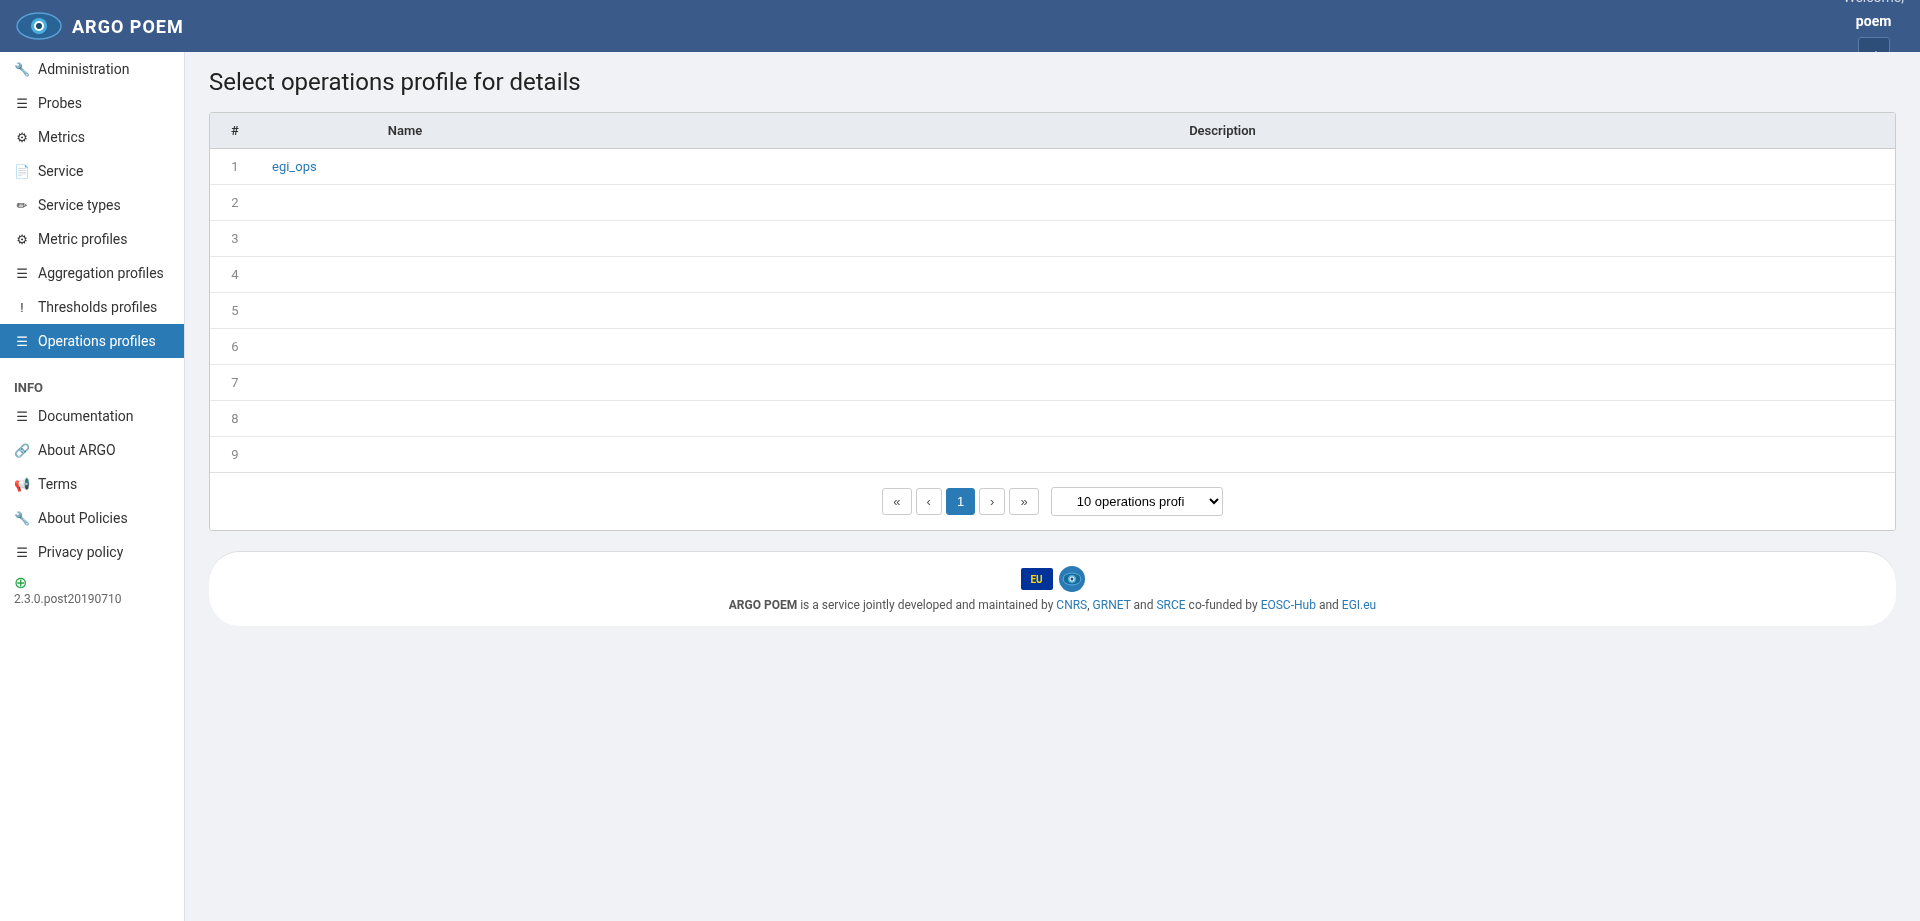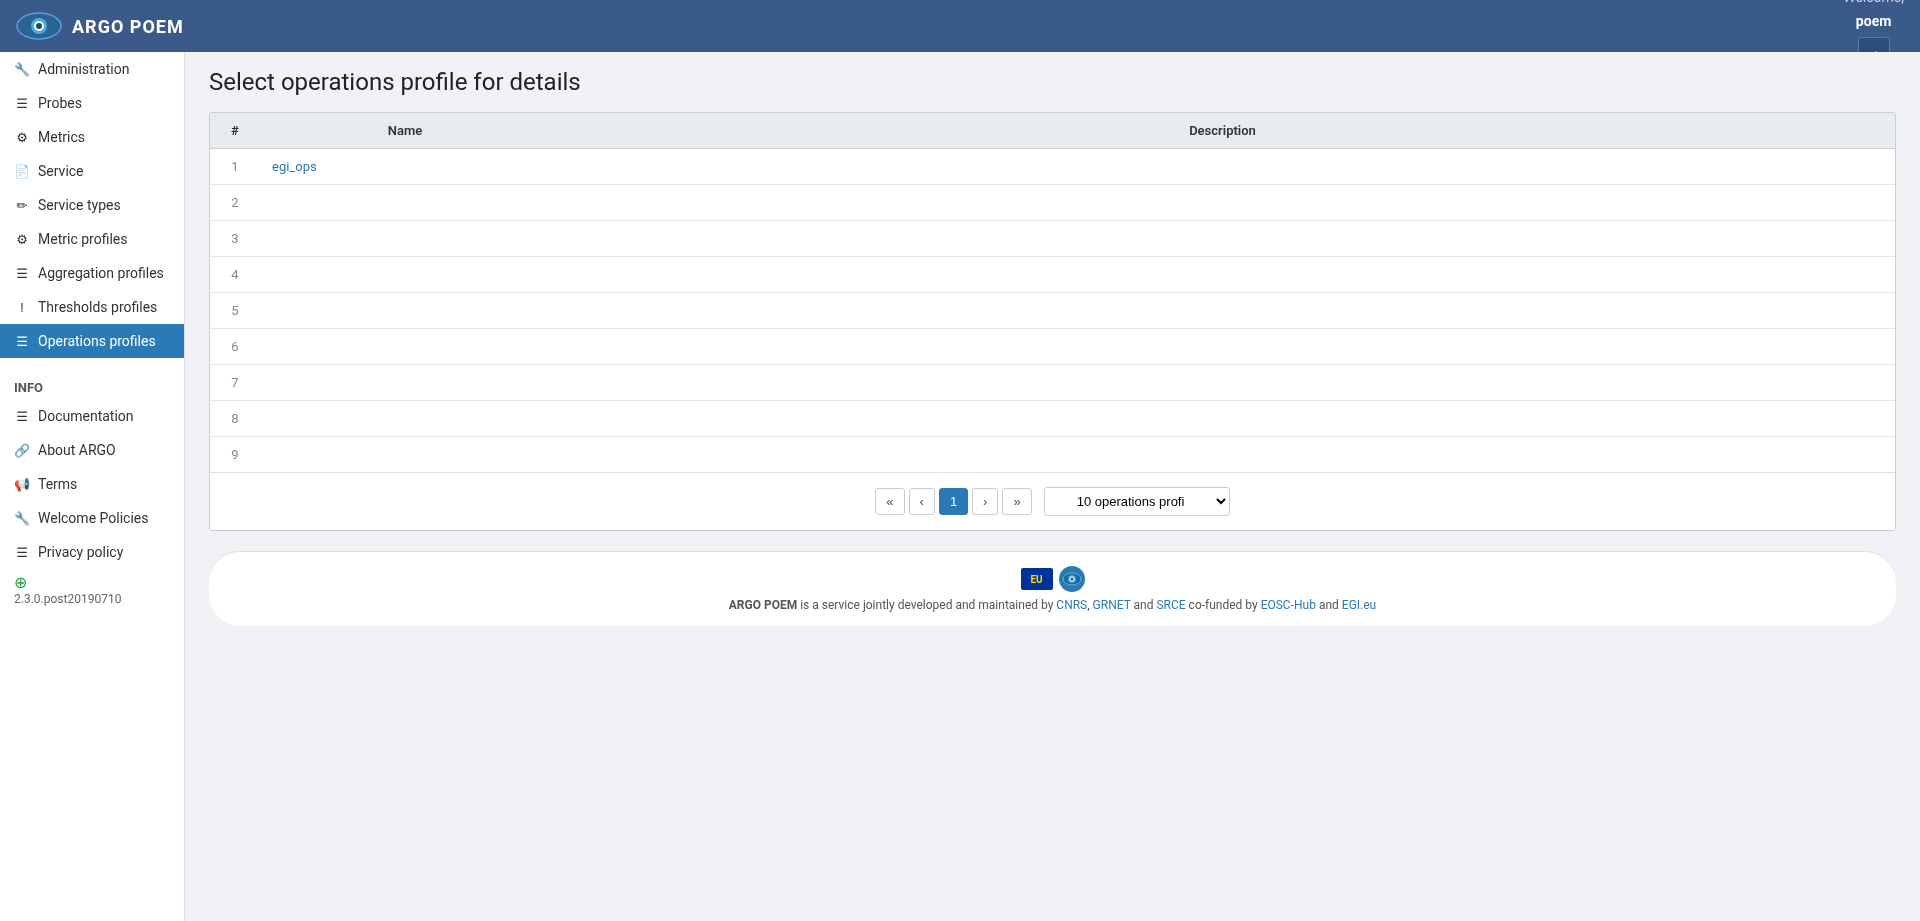--- a/index.html
+++ b/index.html
@@ -120,21 +120,21 @@
       color: #555;
       padding: 5px 10px;
       cursor: pointer;
       border-radius: 3px;
       font-size: 13px;
     }
     .page-btn.active { background: #2a7ab5; color: #fff; border-color: #2a7ab5; }
     .page-size-select {
       border: 1px solid #ccc;
       background: #fff;
-      padding: 5px 28px;
+      padding: 5px 21px;
       border-radius: 3px;
       font-size: 13px;
       cursor: pointer;
       margin-left: 8px;
     }
 
     
     .footer {
       background: #fff;
       border-top: 1px solid #ddd;
@@ -240,21 +240,21 @@
       <a class="sidebar-item">
         <span class="icon">🔗</span>
         <span>About ARGO</span>
       </a>
       <a class="sidebar-item">
         <span class="icon">📢</span>
         <span>Terms</span>
       </a>
       <a class="sidebar-item">
         <span class="icon">🔧</span>
-        <span>Welcome Policies</span>
+        <span>About Policies</span>
       </a>
       <a class="sidebar-item">
         <span class="icon">☰</span>
         <span>Privacy policy</span>
       </a>
 
       <div class="sidebar-version">
         <span class="green-icon">⊕</span>
         <div>2.3.0.post20190710</div>
       </div>

